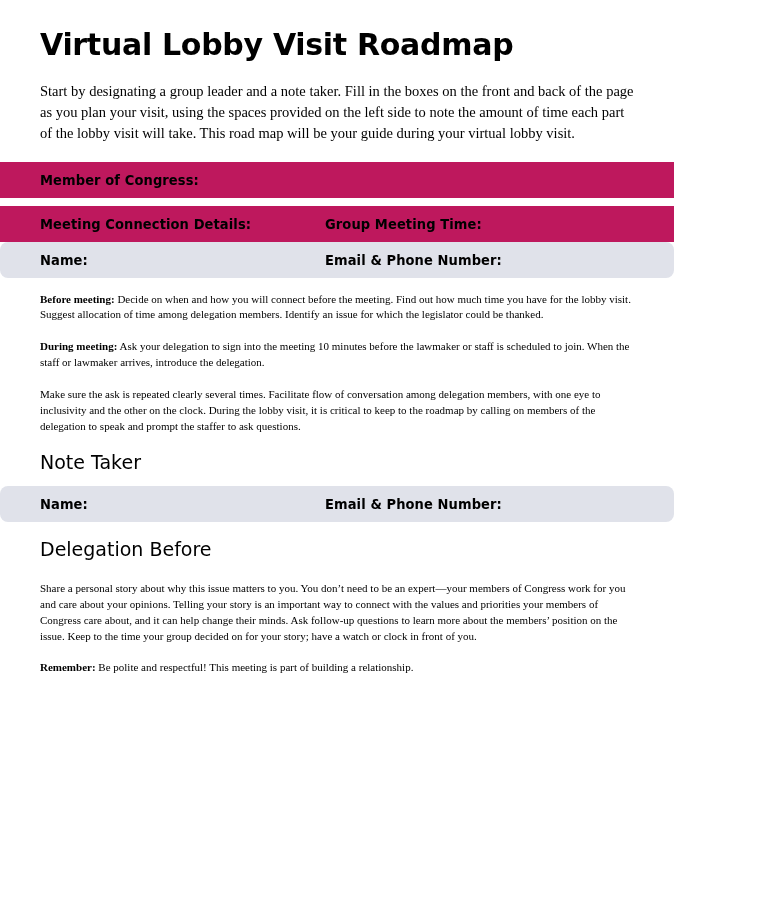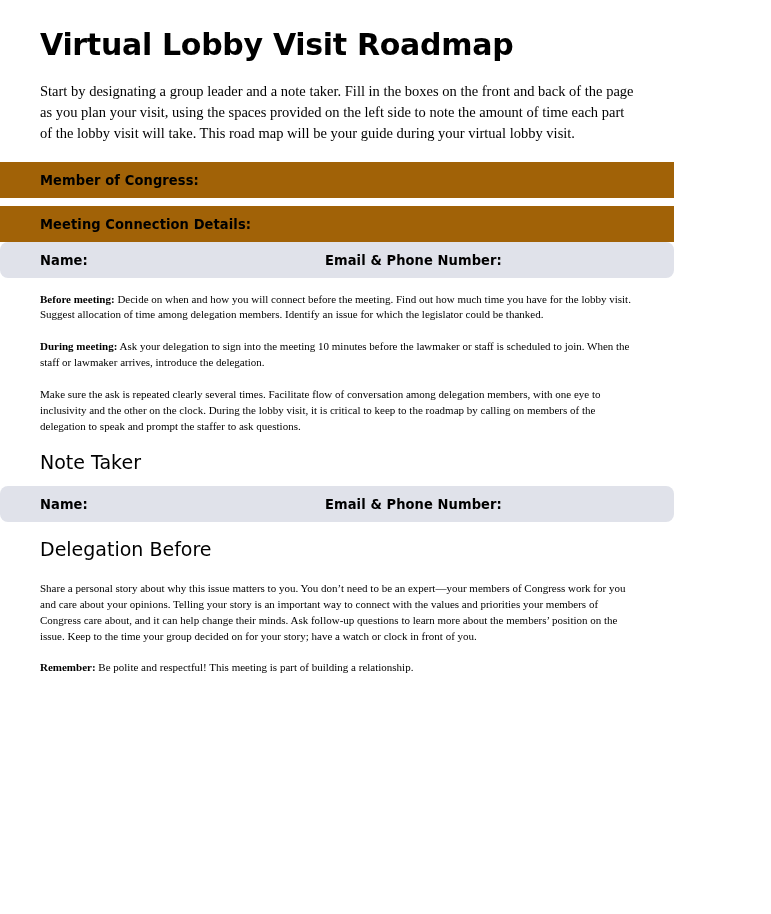--- a/index.html
+++ b/index.html
@@ -33,21 +33,21 @@
     line-height: 1.15;
   }
   p.intro {
     font-family: "Liberation Serif", serif;
     font-size: 14.5px;
     line-height: 1.45;
     margin: 18px 0 0 0;
     text-align: left;
   }
   .band {
-    background: #a16207;
+    background: #be185d;
     width: 100%;
     box-sizing: border-box;
     padding: 0;
   }
   .band.light {
     background: #e0e2ea;
     border-radius: 8px;
   }
   .band-row {
     display: flex;
@@ -121,20 +121,21 @@
     <div class="band-row">
       <span class="band-label col-left">Member of Congress:</span>
     </div>
   </div>
 
   <div class="band-gap"></div>
 
   <div class="band">
     <div class="band-row">
       <span class="band-label col-left">Meeting Connection Details:</span>
+      <span class="band-label col-right">Group Meeting Time:</span>
     </div>
   </div>
 
 
   <div class="band light">
     <div class="band-row">
       <span class="band-label col-left">Name:</span>
       <span class="band-label col-right">Email &amp; Phone Number:</span>
     </div>
   </div>

